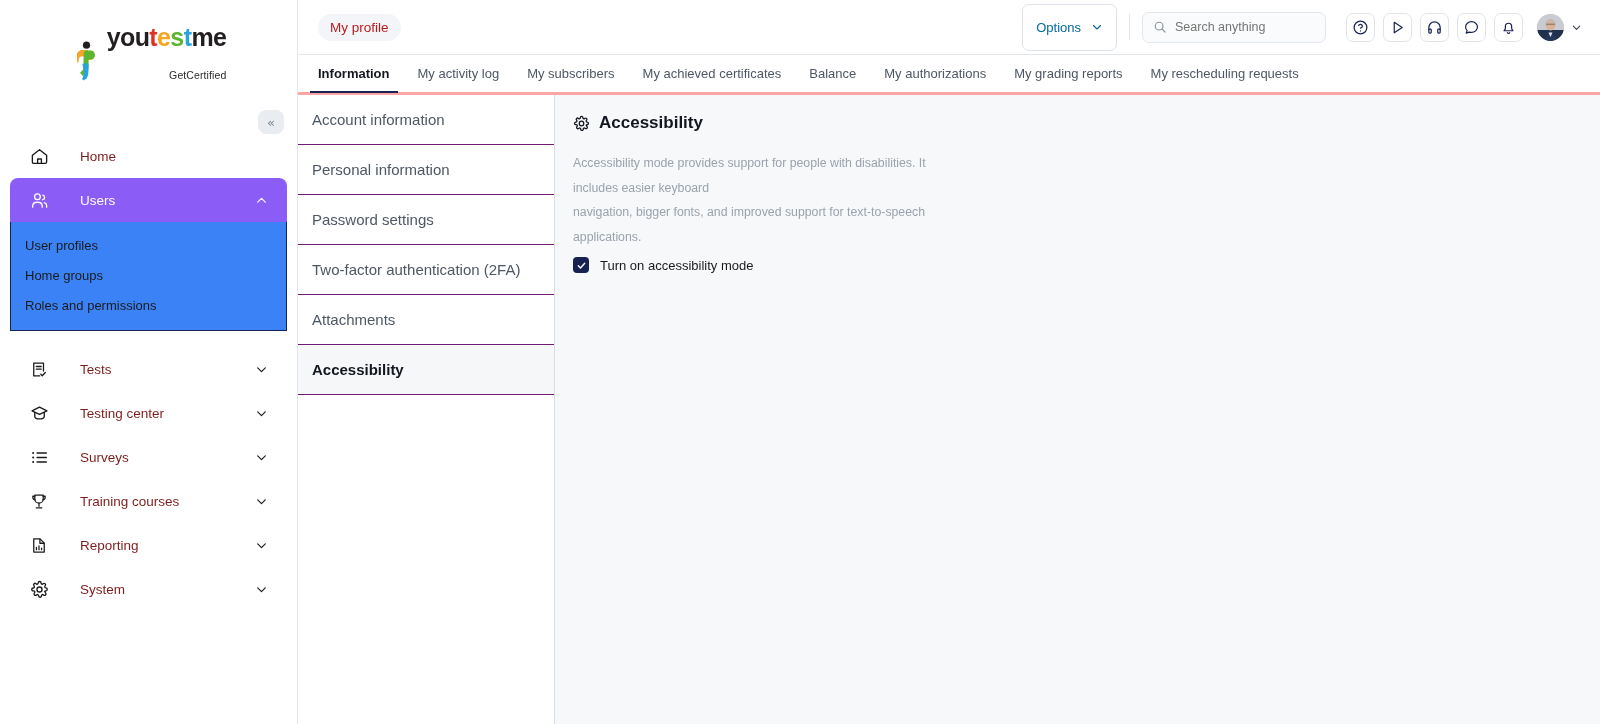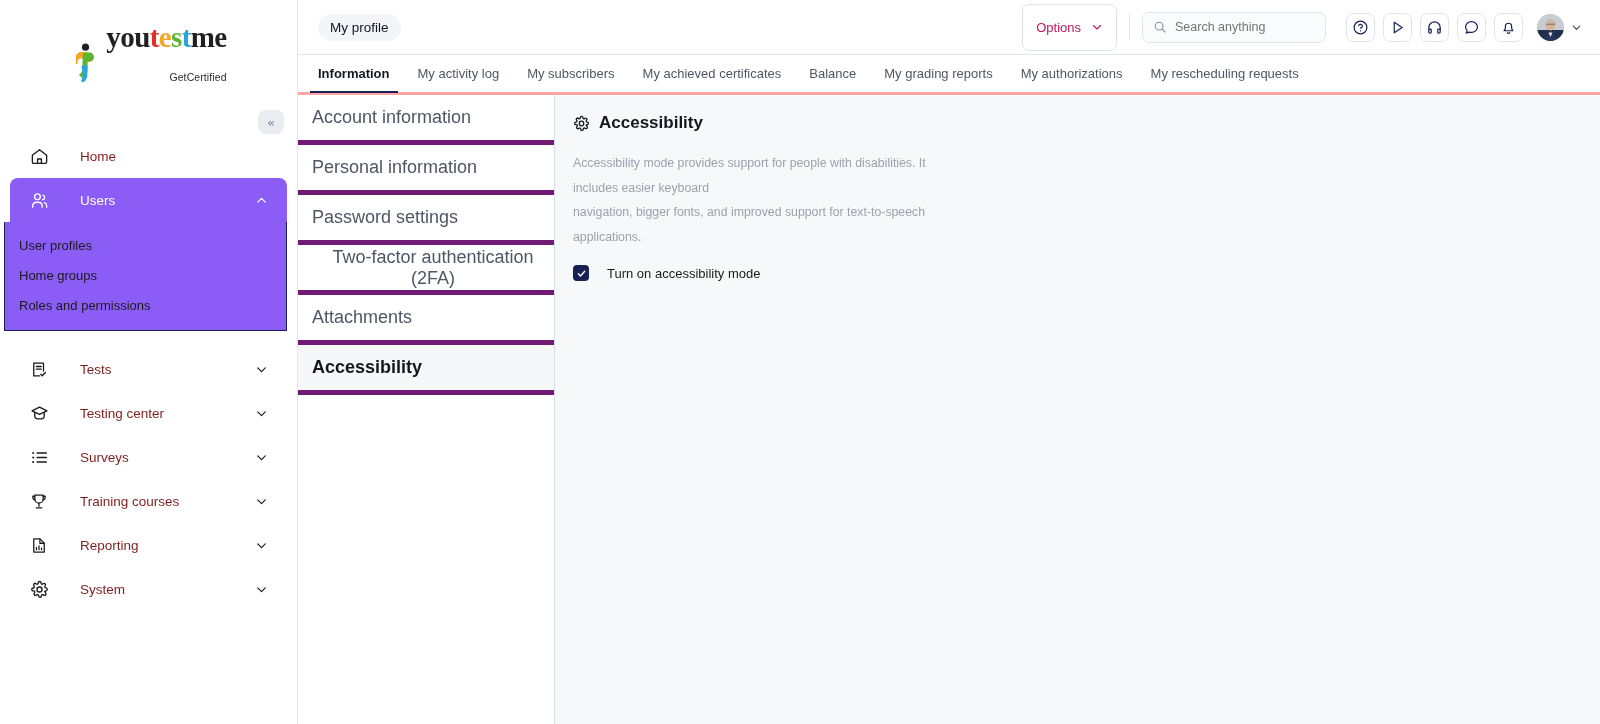--- a/index.html
+++ b/index.html
@@ -22,22 +22,22 @@
   .logo-wrap {
     height: 106px;
     display: flex; align-items: center; justify-content: center;
   }
   .logo {
     display: flex; align-items: flex-end; gap: 6px;
   }
   .logo-mark { width: 30px; height: 40px; display:block; }
   .logo-text { display: flex; flex-direction: column; align-items: flex-end; }
   .logo-word {
-    font-size: 29px; font-weight: 700; letter-spacing: -0.6px;
-    line-height: 1; font-family: Liberation Serif, serif;
+    font-size: 25px; font-weight: 700; letter-spacing: -0.6px;
+    line-height: 1; font-family: Liberation Sans, sans-serif;
   }
   .logo-word span { display: inline; }
   .logo-sub {
     font-size: 10.5px; color: #2b2b2b; letter-spacing: 0.1px;
     margin-top: 19px; font-family: "Liberation Sans", sans-serif;
   }
 
   .collapse-btn {
     position: absolute; right: 13px; top: 110px;
     width: 26px; height: 24px; border-radius: 8px;
@@ -64,53 +64,53 @@
   }
   .nav-chev { width: 14px; height: 14px; color: #1b1b1b; display:flex; align-items:center; justify-content:center;}
   .nav-item.active {
     background: #8b5cf6; border-radius: 8px 8px 0 0; margin: 0 10px;
   }
   .nav-item.active .nav-label,
   .nav-item.active .nav-icon,
   .nav-item.active .nav-chev { color: #ffffff; }
 
   .submenu {
-    margin: 0 10px 0 4px;
+    margin: 0 10px 0 10px;
     border: 1px solid #172252; border-top: none;
-    background: #8b5cf6; padding: 8px 0 10px 0;
+    background: #3b82f6; padding: 8px 0 10px 0;
   }
   .submenu-item {
     height: 30px; display: flex; align-items: center;
     padding-left: 14px; font-size: 13px; color: #1b1b1b; cursor: pointer;
   }
   .nav-gap { height: 16px; }
 
   
   #right { flex: 1; height: 724px; display: flex; flex-direction: column; min-width: 0; background:#fff;}
 
   .topbar {
     height: 55px; flex: 0 0 55px;
     display: flex; align-items: center;
     border-bottom: 1px solid #e3e6ec;
     padding: 0 18px 0 6px;
     background: #fff;
   }
   .myprofile {
     margin-left: 14px;
-    font-size: 13.5px; color: #0f172a;
+    font-size: 13.5px; color: #b91c1c;
     background: #f3f5f8; border-radius: 14px;
     padding: 6px 12px; cursor: pointer;
   }
   .topbar-spacer { flex: 1; }
 
   .options-btn {
     display: flex; align-items: center; gap: 10px;
     height: 47px; padding: 0 13px;
     border: 1px solid #dfe3e9; border-radius: 7px;
-    background: #fff; font-size: 13px; color: #be185d; cursor: pointer;
+    background: #fff; font-size: 13px; color: #0369a1; cursor: pointer;
     font-family: "Liberation Sans", sans-serif;
   }
   .topbar-divider { width:1px; height: 26px; background: #e3e6ec; margin: 0 12px; }
   .search-box {
     width: 184px; height: 31px;
     border: 1px solid #e3e6ec; border-radius: 7px;
     background: #fafbfc;
     display: flex; align-items: center; gap: 8px; padding: 0 10px;
   }
   .search-input {
@@ -147,39 +147,39 @@
   }
 
   .body-area { flex: 1; display: flex; min-height: 0; background: #f7f8fa; }
 
   .tablist {
     width: 257px; flex: 0 0 257px; background: #fff;
     border-right: 1px solid #d9dfe6;
   }
   .tablist-item {
     height: 50px; display: flex; align-items: center;
-    padding-left: 14px; font-size: 18px; color: #4e5764;
-    border-bottom: 5px solid #701a75; cursor: pointer; text-align: center;
+    padding-left: 14px; font-size: 15px; color: #4e5764;
+    border-bottom: 1px solid #701a75; cursor: pointer; text-align: center;
   }
   .tablist-item.active {
     background: #f5f7f9; color: #13171f; font-weight: 700;
   }
 
   .content { flex: 1; padding: 18px 0 0 18px; min-width: 0; }
   .content-title {
     display: flex; align-items: center; gap: 9px;
     font-size: 17px; font-weight: 700; color: #13171f;
     margin-bottom: 18px;
   }
   .content-desc {
     font-size: 12.3px; color: #9aa3ad; line-height: 2.0;
     max-width: 380px;
   }
   .checkbox-row {
-    display: flex; align-items: center; gap: 18px; margin-top: 16px; cursor: pointer;
+    display: flex; align-items: center; gap: 11px; margin-top: 8px; cursor: pointer;
   }
   .checkbox {
     width: 16px; height: 16px; border-radius: 4px;
     background: #172252; display: flex; align-items: center; justify-content: center;
     flex: 0 0 16px;
   }
   .checkbox-label { font-size: 13px; color: #1b1b1b; }
 
   .scroll-col { width: 32px; flex: 0 0 32px; background: #f7f8fa; }
   svg { display:block; }
@@ -435,22 +435,22 @@
       </span>
     </div>
   </div>
 
   <div class="tabs">
     <div class="tab active">Information</div>
     <div class="tab">My activity log</div>
     <div class="tab">My subscribers</div>
     <div class="tab">My achieved certificates</div>
     <div class="tab">Balance</div>
+    <div class="tab">My authorizations</div>
     <div class="tab">My grading reports</div>
-    <div class="tab">My authorizations</div>
     <div class="tab">My rescheduling requests</div>
   </div>
 
   <div class="body-area">
 
     <div class="tablist">
       <div class="tablist-item">Account information</div>
       <div class="tablist-item">Personal information</div>
       <div class="tablist-item">Password settings</div>
       <div class="tablist-item">Two-factor authentication (2FA)</div>

